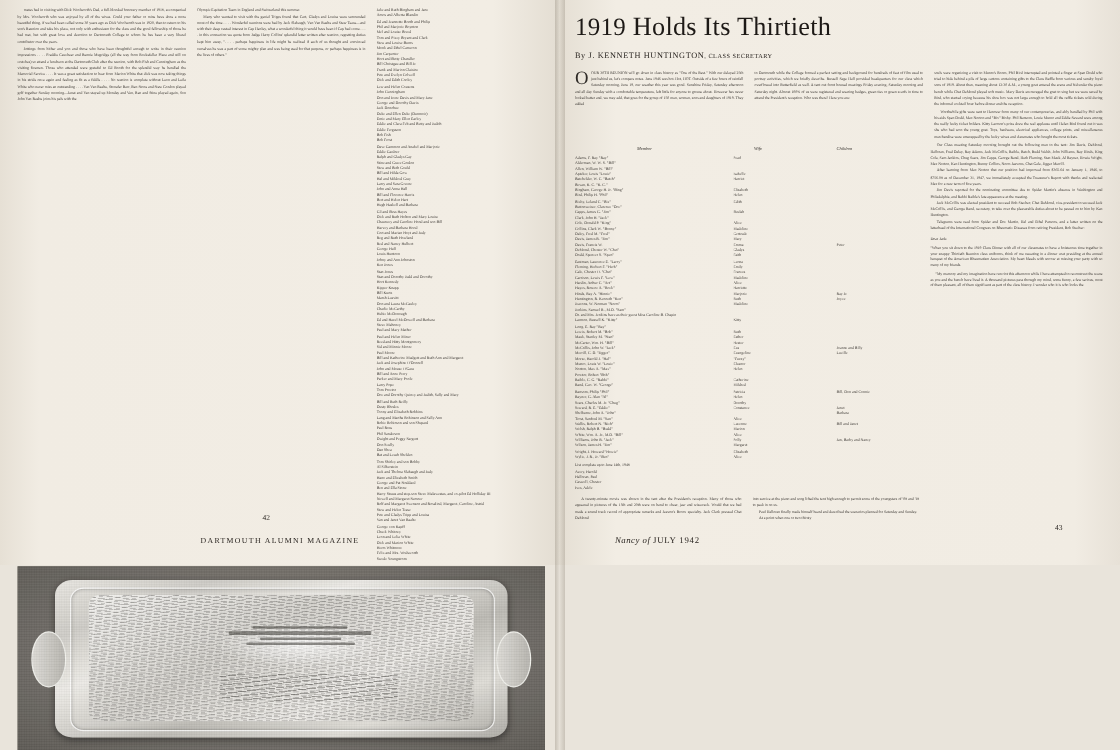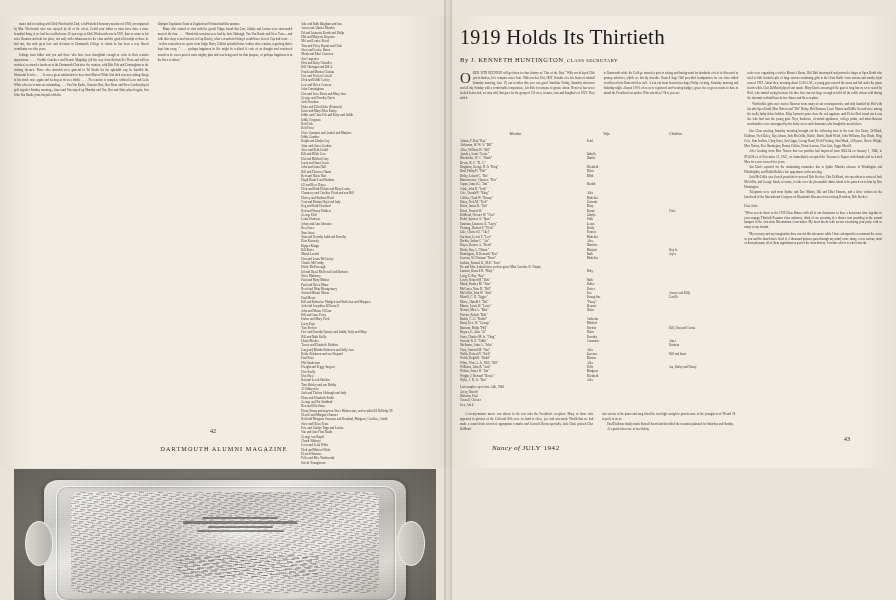--- a/index.html
+++ b/index.html
@@ -4,21 +4,21 @@
 <title>Dartmouth Alumni Magazine spread</title>
 <style>
   html,body{margin:0;padding:0;}
   body{
     width:896px;height:600px;overflow:hidden;
     background:#e9e4db;
     font-family:"Liberation Serif", serif;
     color:#231f1c;
   }
   .spread{position:relative;width:896px;height:600px;display:flex;}
-  .page{position:relative;height:452px;background:#f1ece3;box-sizing:border-box;margin-top:16px;}
+  .page{position:relative;height:452px;background:#f1ece3;box-sizing:border-box;}
   .page.left{width:448px;padding:6px 12px 0 14px;
      background:linear-gradient(90deg,#e6e0d5 0%,#f1ece3 7%,#f2ede4 88%,#e3ddd2 100%);}
   .page.right{width:448px;padding:6px 14px 0 12px;
      background:linear-gradient(90deg,#e5dfd4 0%,#f2ede4 10%,#f1ece3 92%,#e7e1d7 100%);}
   .gutter{position:absolute;left:444px;top:0;width:8px;height:600px;
      background:linear-gradient(90deg,rgba(120,110,95,.30),rgba(140,130,115,.05) 45%,rgba(120,110,95,.28));}
 
   
   .cols{display:flex;gap:9px;}
   .col{flex:1;min-width:0;}

